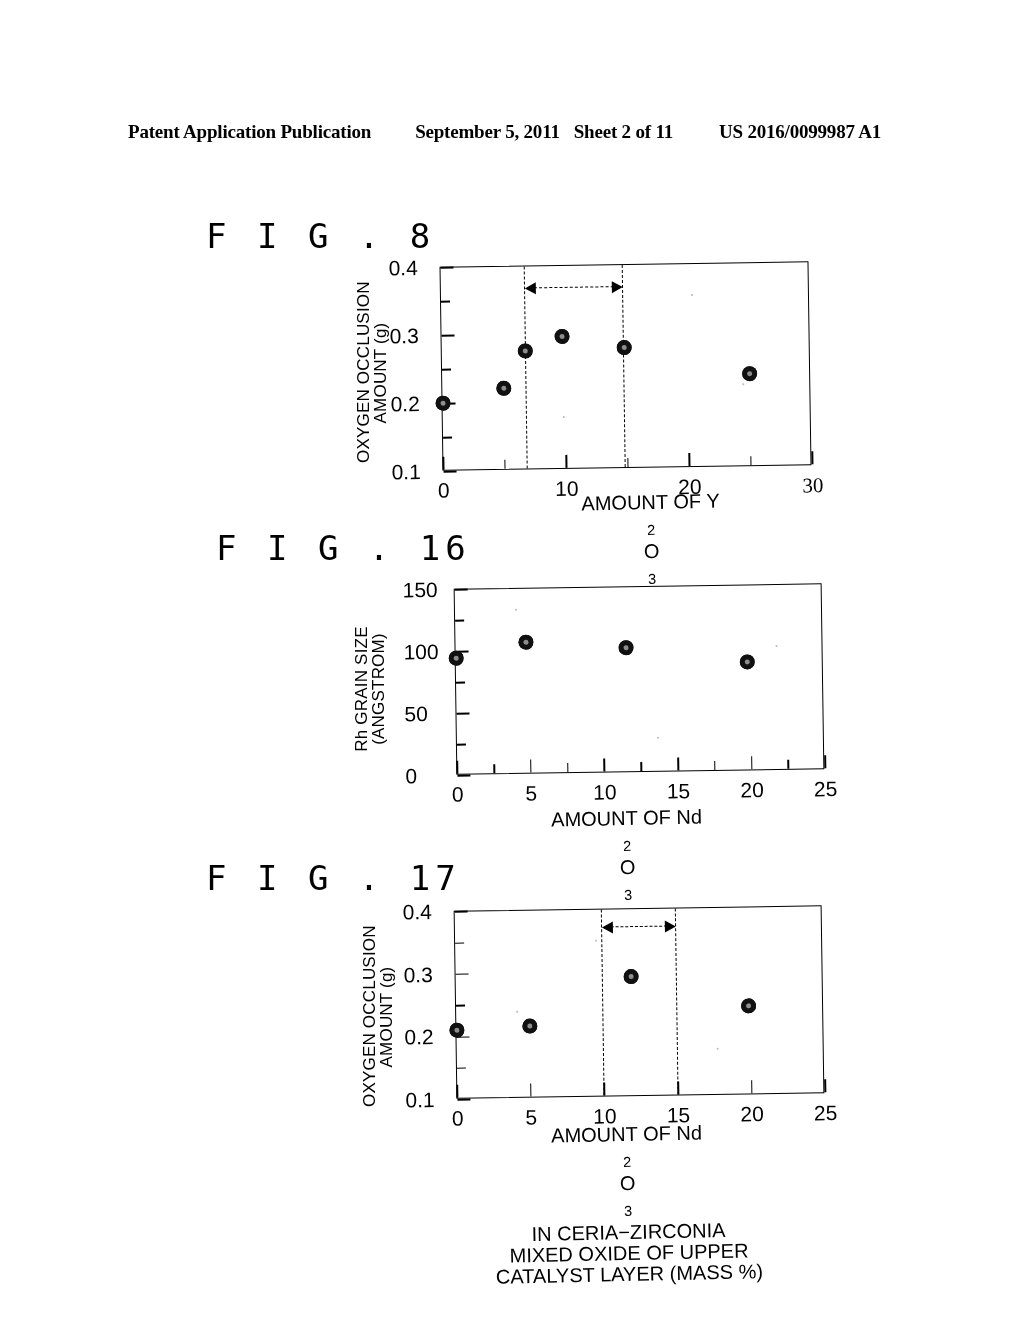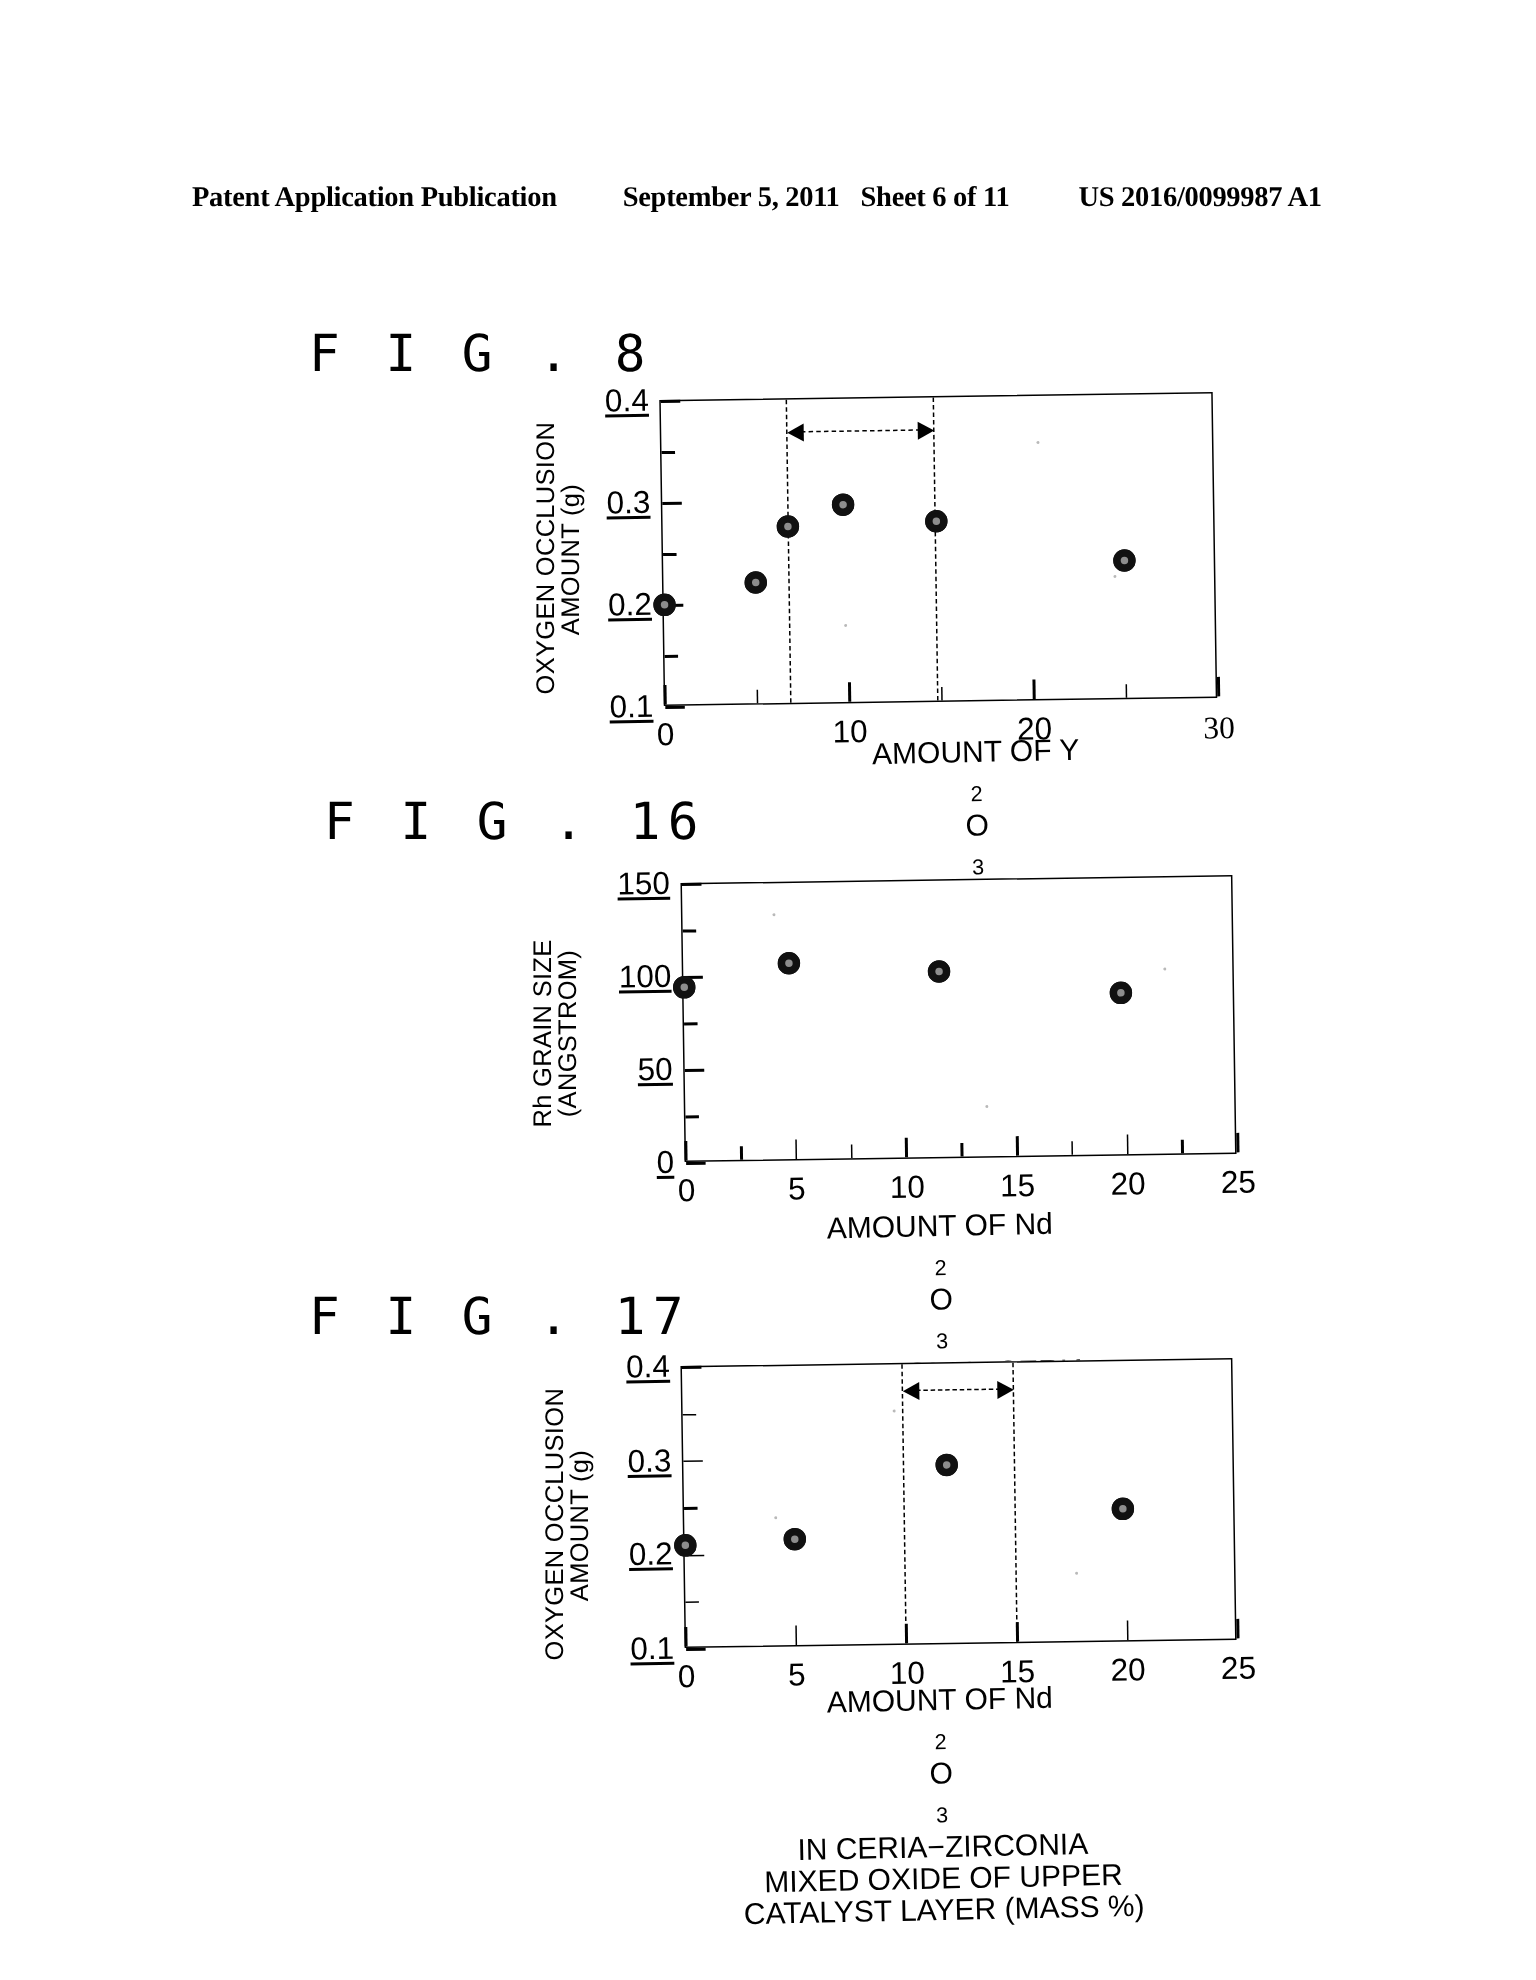--- a/index.html
+++ b/index.html
@@ -80,21 +80,21 @@
   .tick-x.major { height: 13px; }
 
   
   .ylab, .xlab {
     position: absolute;
     font-family: "Liberation Sans", sans-serif;
     font-size: 21px;
     white-space: nowrap;
     color: #000;
   }
-  .ylab { text-align: right; transform: translateY(-50%); text-decoration: underline; }
+  .ylab { transform: translateY(-50%); }
   .xlab { transform: translateX(-50%); }
 
   
   .ytitle {
     position: absolute;
     transform-origin: center center;
     font-family: "Liberation Sans", sans-serif;
     font-size: 17px;
     line-height: 17px;
     letter-spacing: 0.2px;
@@ -173,21 +173,21 @@
     border-radius: 50%;
     width: 2px; height: 2px;
   }
 </style>
 </head>
 <body>
 
 <div id="page-header">
   <span class="h-pub">Patent Application Publication</span>
   <span class="h-date">September 5, 2011</span>
-  <span class="h-sheet">Sheet 6 of 11</span>
+  <span class="h-sheet">Sheet 2 of 11</span>
   <span class="h-doc">US 2016/0099987 A1</span>
 </div>
 
 <div class="figure" id="figure-15" style="top:0;">
   <div class="fig-label" style="left:206px; top:216px;">F I G . 8</div>
 
   <div class="ytitle" style="left:282px; top:356px; width:180px; transform:rotate(-90deg);">
     <span class="l1">OXYGEN OCCLUSION</span>
     <span class="l2">AMOUNT (g)</span>
   </div>

